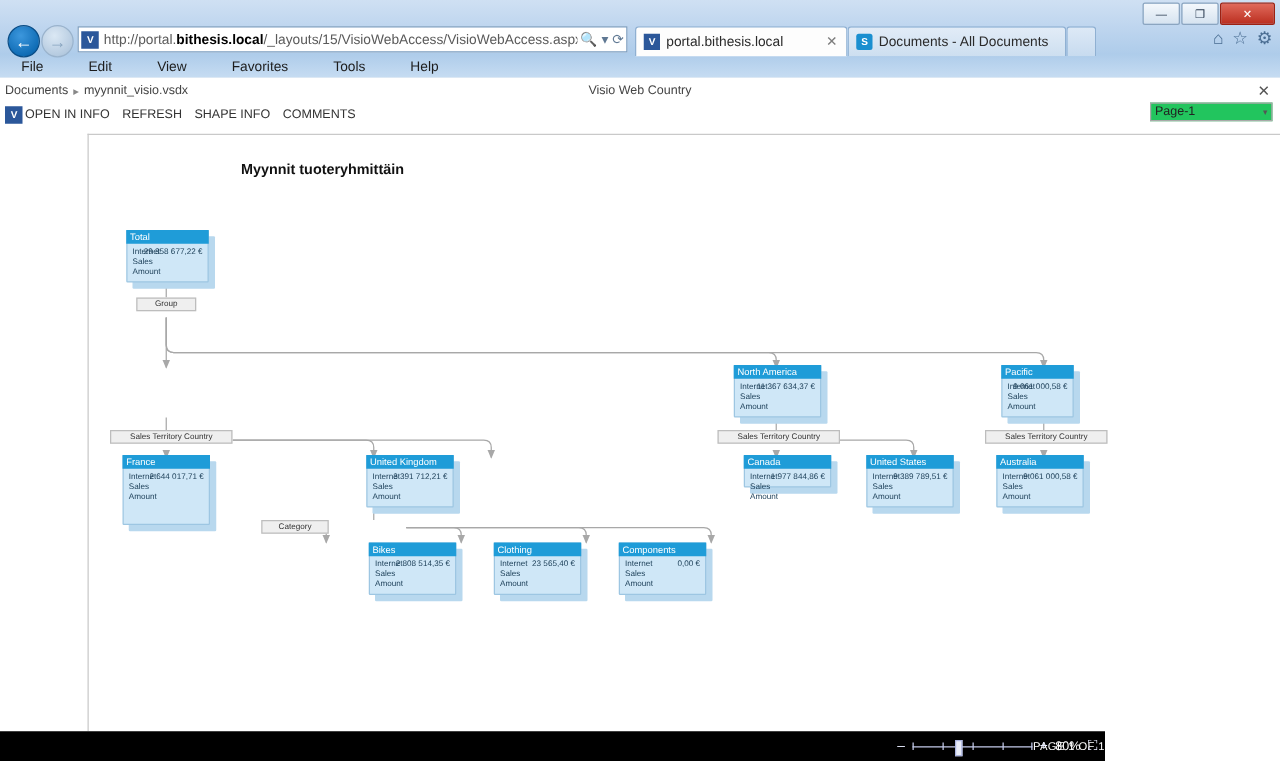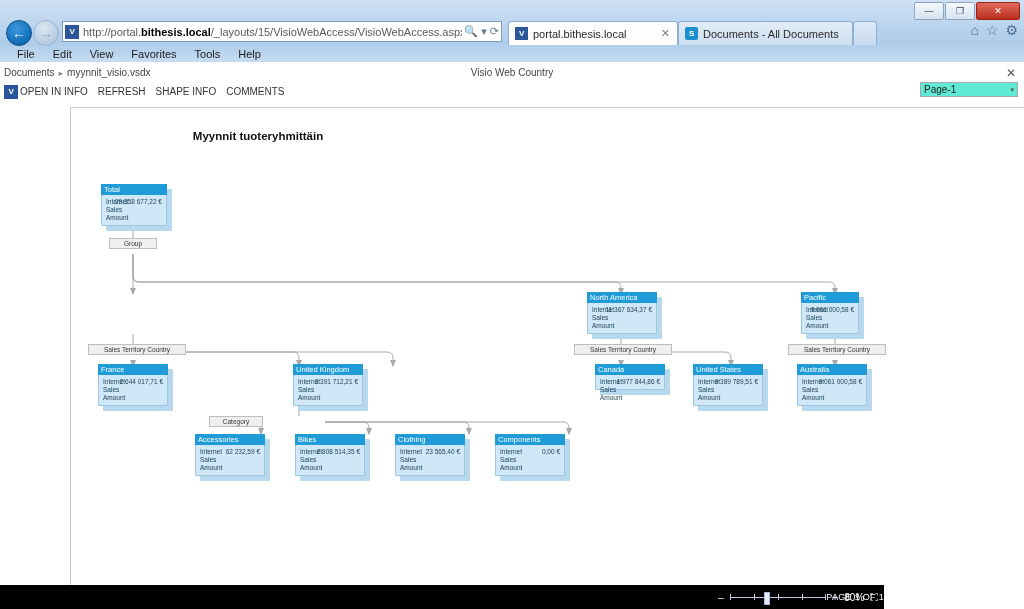--- a/index.html
+++ b/index.html
@@ -81,21 +81,21 @@
   .fav-visio { background: #2b579a; }
   .fav-sp { background: #1a8fd0; border-radius: 2px; }
   .tab .tablabel { flex: 1 1 auto; white-space: nowrap; overflow: hidden; }
   .tab .tabclose { color: #7d7d7d; font-size: 11px; flex: 0 0 auto; }
 
   .topicons { position: absolute; right: 6px; top: 23px; display: flex; gap: 7px; }
   .topicons span { font-size: 14px; color: #4a6party; color: #4a6d92; line-height: 1; }
 
   .menubar {
     position: absolute; left: 0; top: 45px; height: 17px; width: 1024px;
-    display: flex; align-items: center; gap: 0; padding-left: 8px; box-sizing: border-box;
+    display: flex; align-items: center; gap: 18px; padding-left: 8px; box-sizing: border-box;
   }
   .menubar .mi { font-size: 11px; color: #1c1c1c; padding: 0 9px; }
 
   
   .sp-header {
     position: absolute; left: 0; top: 62px; width: 1024px; height: 42px;
     background: #ffffff; border-bottom: 1px solid #e2e2e2;
   }
   .breadcrumb {
     position: absolute; left: 4px; top: 5px; font-size: 10px; color: #444;
@@ -111,21 +111,21 @@
   .vtoolbar { position: absolute; left: 4px; top: 22px; display: flex; align-items: center; gap: 0; }
   .vtoolbar .tb-visio-icon {
     width: 14px; height: 14px; background: #2b579a; color: #fff; font-size: 8px;
     font-weight: bold; display: flex; align-items: center; justify-content: center;
     margin-right: 2px; letter-spacing: -.5px;
   }
   .vtoolbar .tbitem { font-size: 10px; color: #333; padding: 2px 10px 2px 0; white-space: nowrap; }
 
   .pagesel {
     position: absolute; right: 6px; top: 20px; width: 98px; height: 15px;
-    border: 1px solid #a9a9a9; background: #5eead4; font-size: 10px; color: #222;
+    border: 1px solid #a9a9a9; background: #22c55e; font-size: 10px; color: #222;
     display: flex; align-items: center; padding: 0 3px; box-sizing: border-box;
   }
   .pagesel .pslabel { flex: 1 1 auto; }
   .pagesel .psarrow { font-size: 7px; color: #555; }
 
   
   .canvas {
     position: absolute; left: 0; top: 104px; width: 1024px; height: 481px;
     background: #ffffff; overflow: hidden;
   }
@@ -350,21 +350,21 @@
         <div class="shadow"></div>
         <div class="box"></div>
         <div class="hdr">Pacific</div>
         <div class="lbl">Internet
 Sales
 Amount</div>
         <div class="val">9 061 000,58 €</div>
       </div>
       <div class="clabel" style="left:717px; top:236px; width:98px;">Sales Territory Country</div>
 
-      <div class="node" style="left:27px; top:256px; width:70px; height:42px;">
+      <div class="node" style="left:27px; top:256px; width:70px; height:56px;">
         <div class="shadow"></div>
         <div class="box"></div>
         <div class="hdr">France</div>
         <div class="lbl">Internet
 Sales
 Amount</div>
         <div class="val">2 644 017,71 €</div>
       </div>
 
 
@@ -403,29 +403,20 @@
         <div class="box"></div>
         <div class="hdr">Australia</div>
         <div class="lbl">Internet
 Sales
 Amount</div>
         <div class="val">9 061 000,58 €</div>
       </div>
 
       <div class="clabel" style="left:138px; top:308px; width:54px;">Category</div>
 
-      <div class="node" style="left:124px; top:326px; width:70px; height:42px;">
-        <div class="shadow"></div>
-        <div class="box"></div>
-        <div class="hdr">Accessories</div>
-        <div class="lbl">Internet
-Sales
-Amount</div>
-        <div class="val">62 232,59 €</div>
-      </div>
 
       <div class="node" style="left:224px; top:326px; width:70px; height:42px;">
         <div class="shadow"></div>
         <div class="box"></div>
         <div class="hdr">Bikes</div>
         <div class="lbl">Internet
 Sales
 Amount</div>
         <div class="val">2 808 514,35 €</div>
       </div>

